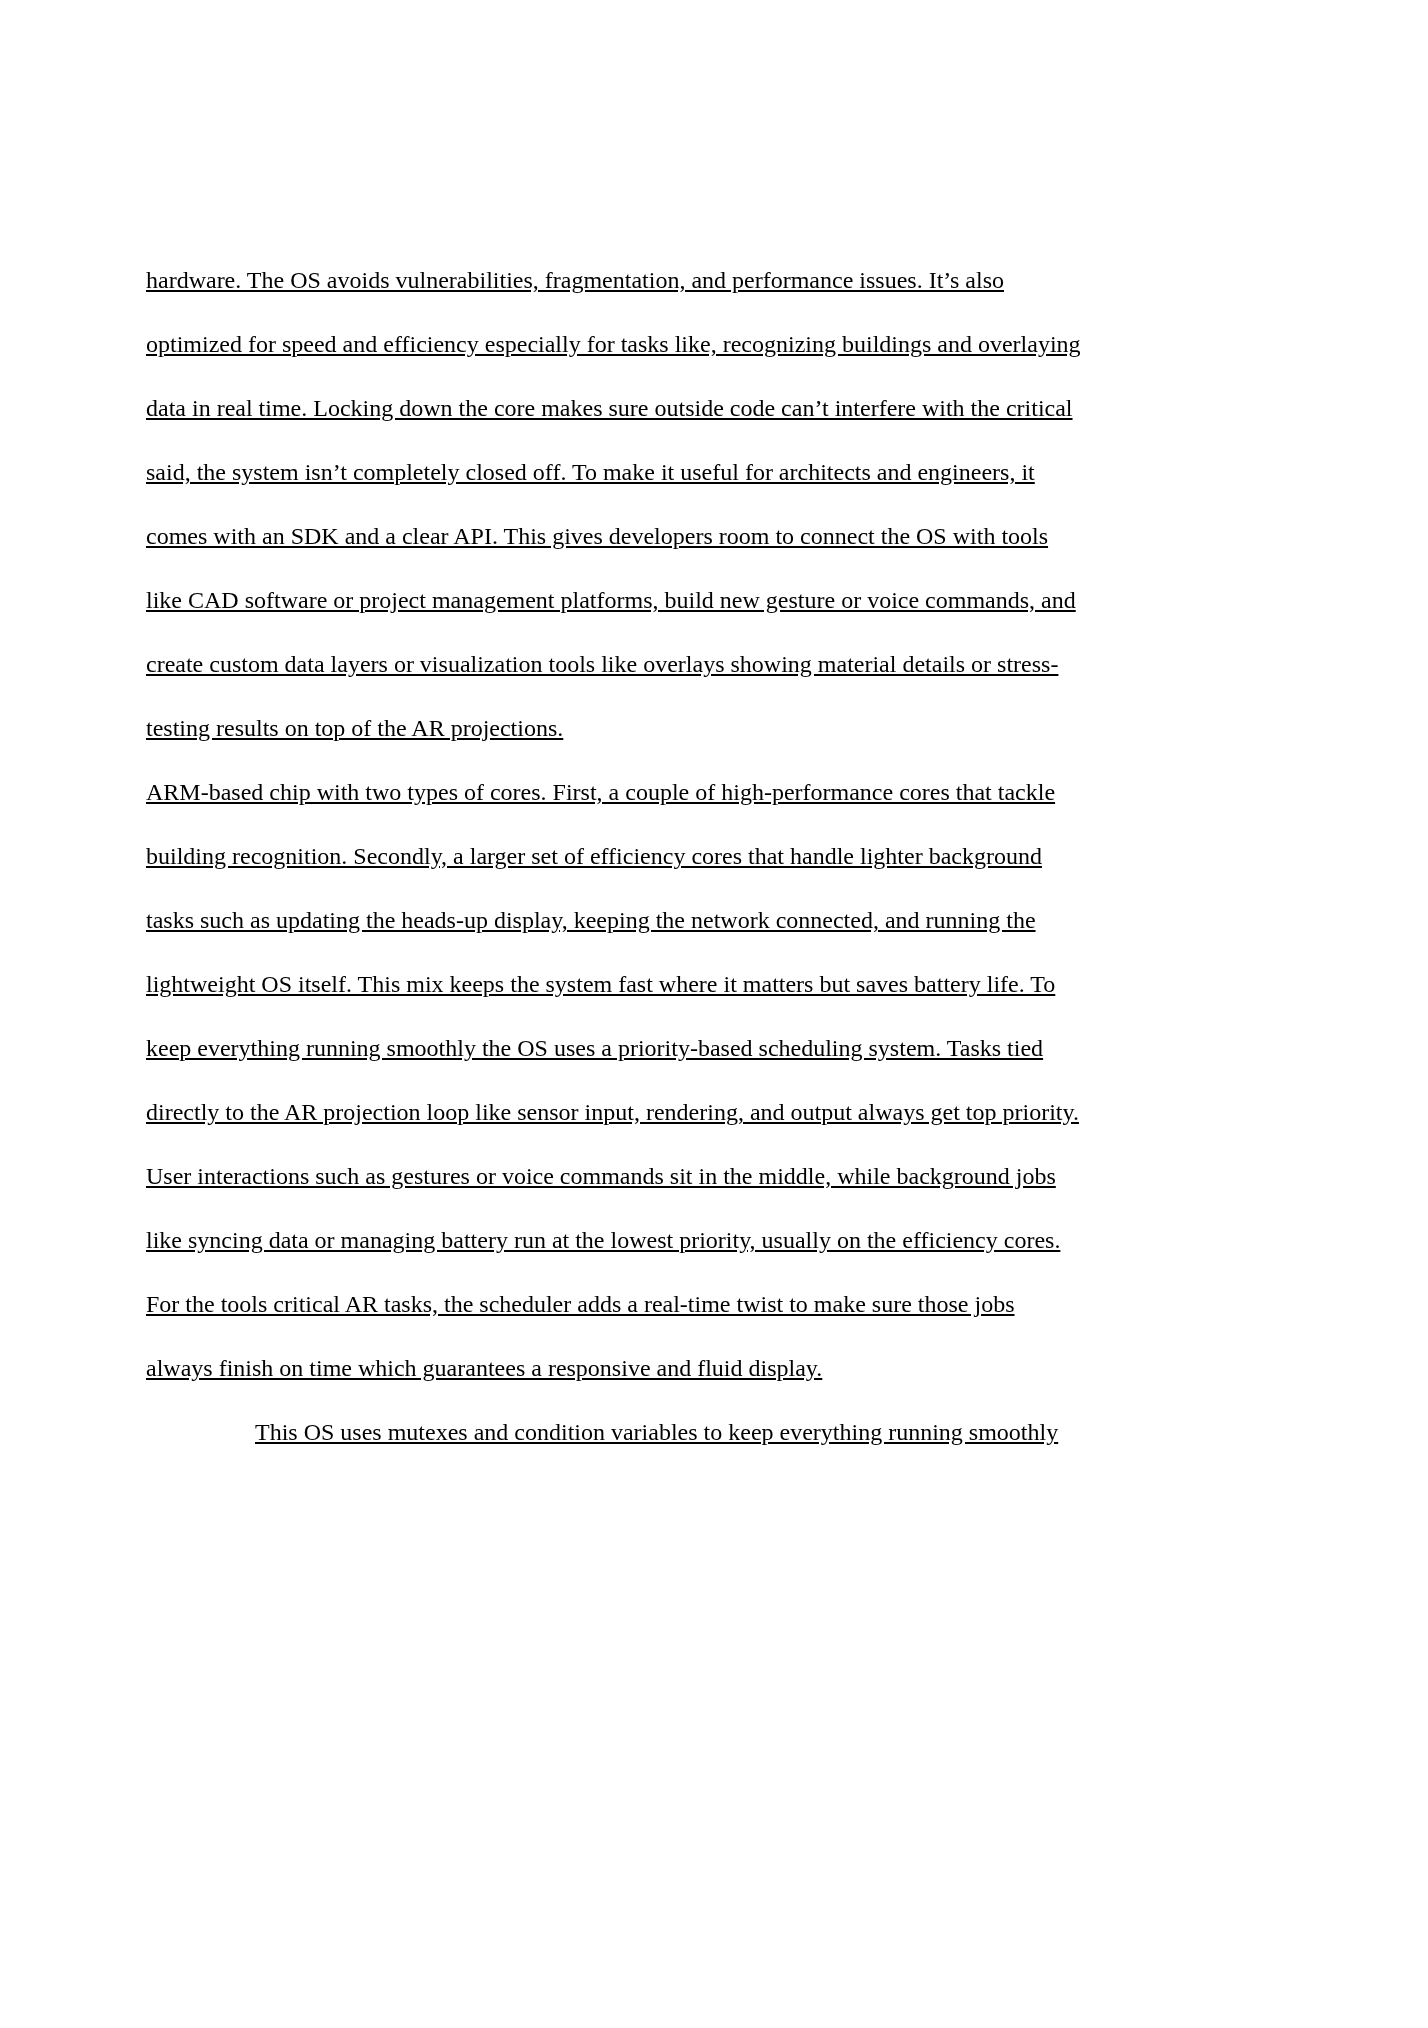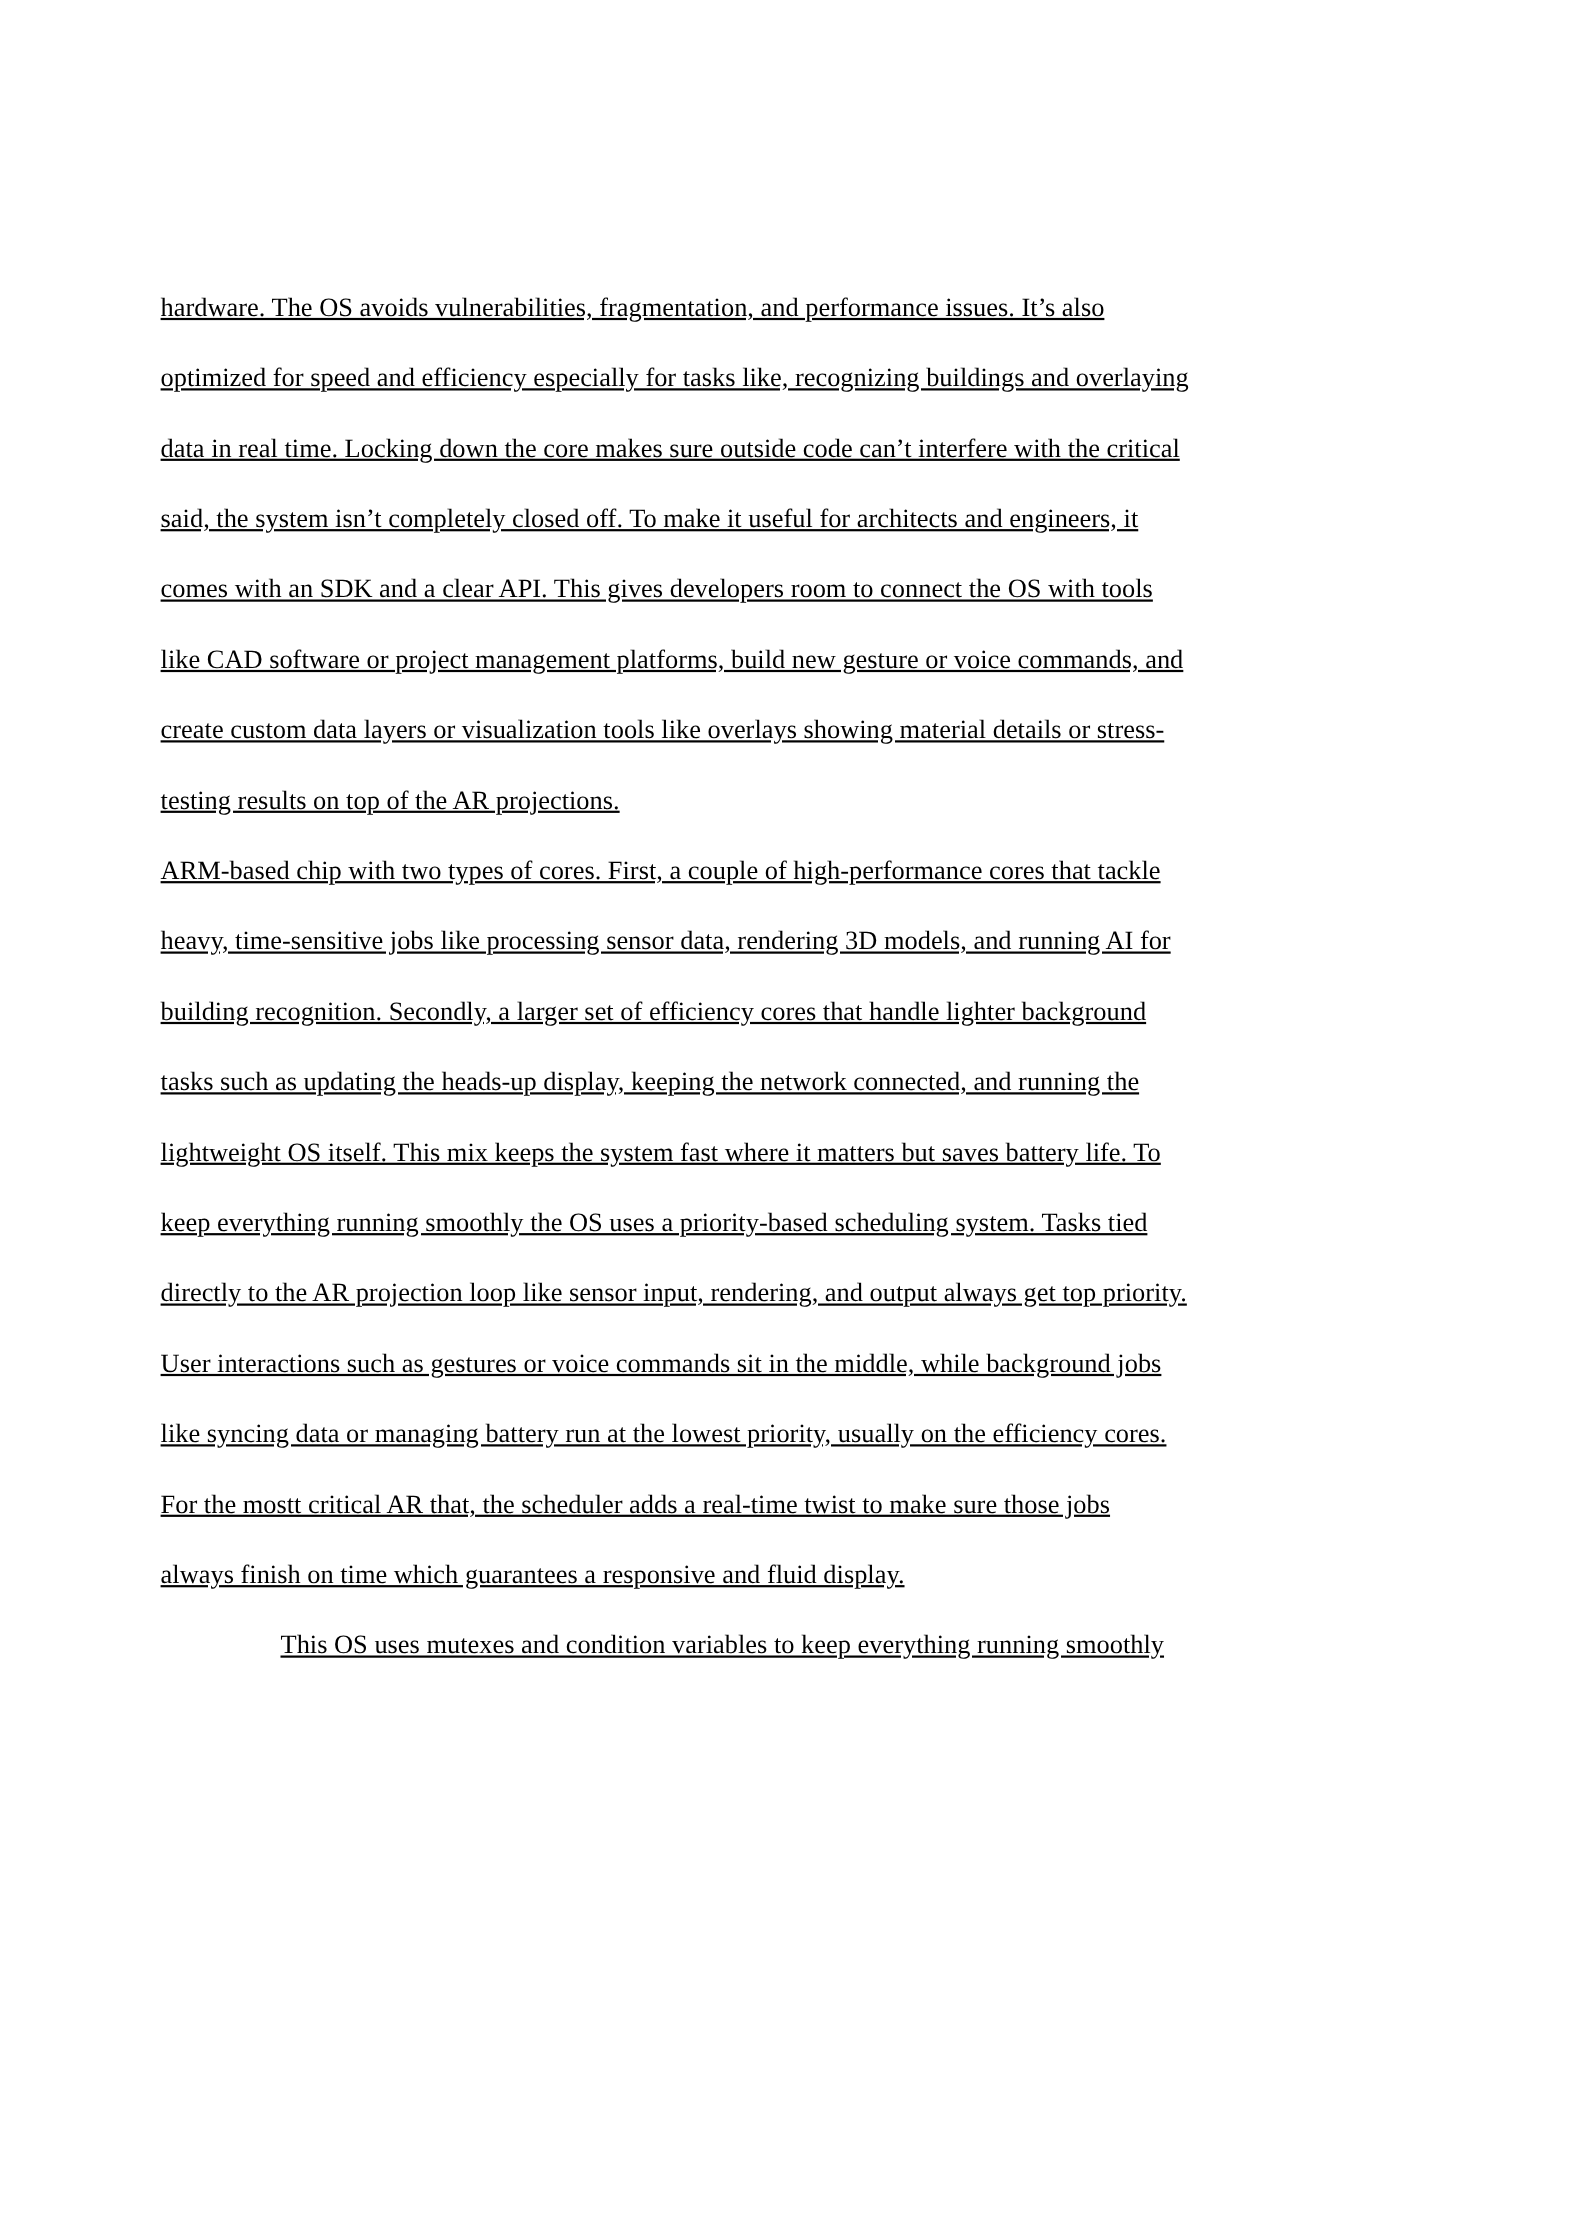--- a/index.html
+++ b/index.html
@@ -46,28 +46,27 @@
         <div class="line">optimized for speed and efficiency especially for tasks like, recognizing buildings and overlaying</div>
         <div class="line">data in real time. Locking down the core makes sure outside code can’t interfere with the critical</div>
         <div class="line">said, the system isn’t completely closed off. To make it useful for architects and engineers, it</div>
         <div class="line">comes with an SDK and a clear API. This gives developers room to connect the OS with tools</div>
         <div class="line">like CAD software or project management platforms, build new gesture or voice commands, and</div>
         <div class="line">create custom data layers or visualization tools like overlays showing material details or stress-</div>
         <div class="line">testing results on top of the AR projections.</div>
       </div>
       <div>
         <div class="line">ARM-based chip with two types of cores. First, a couple of high-performance cores that tackle</div>
-        <div class="line">heavy, time-sensitive jobs like processing sensor data, rendering 3D models, and running AI for</div>
         <div class="line">building recognition. Secondly, a larger set of efficiency cores that handle lighter background</div>
         <div class="line">tasks such as updating the heads-up display, keeping the network connected, and running the</div>
         <div class="line">lightweight OS itself. This mix keeps the system fast where it matters but saves battery life. To</div>
         <div class="line">keep everything running smoothly the OS uses a priority-based scheduling system. Tasks tied</div>
         <div class="line">directly to the AR projection loop like sensor input, rendering, and output always get top priority.</div>
         <div class="line">User interactions such as gestures or voice commands sit in the middle, while background jobs</div>
         <div class="line">like syncing data or managing battery run at the lowest priority, usually on the efficiency cores.</div>
-        <div class="line">For the mostt critical AR that, the scheduler adds a real-time twist to make sure those jobs</div>
+        <div class="line">For the tools critical AR tasks, the scheduler adds a real-time twist to make sure those jobs</div>
         <div class="line">always finish on time which guarantees a responsive and fluid display.</div>
       </div>
       <div>
         <div class="line indent">This OS uses mutexes and condition variables to keep everything running smoothly</div>
       </div>
     </div>
 </div>
 
 </body></html>

